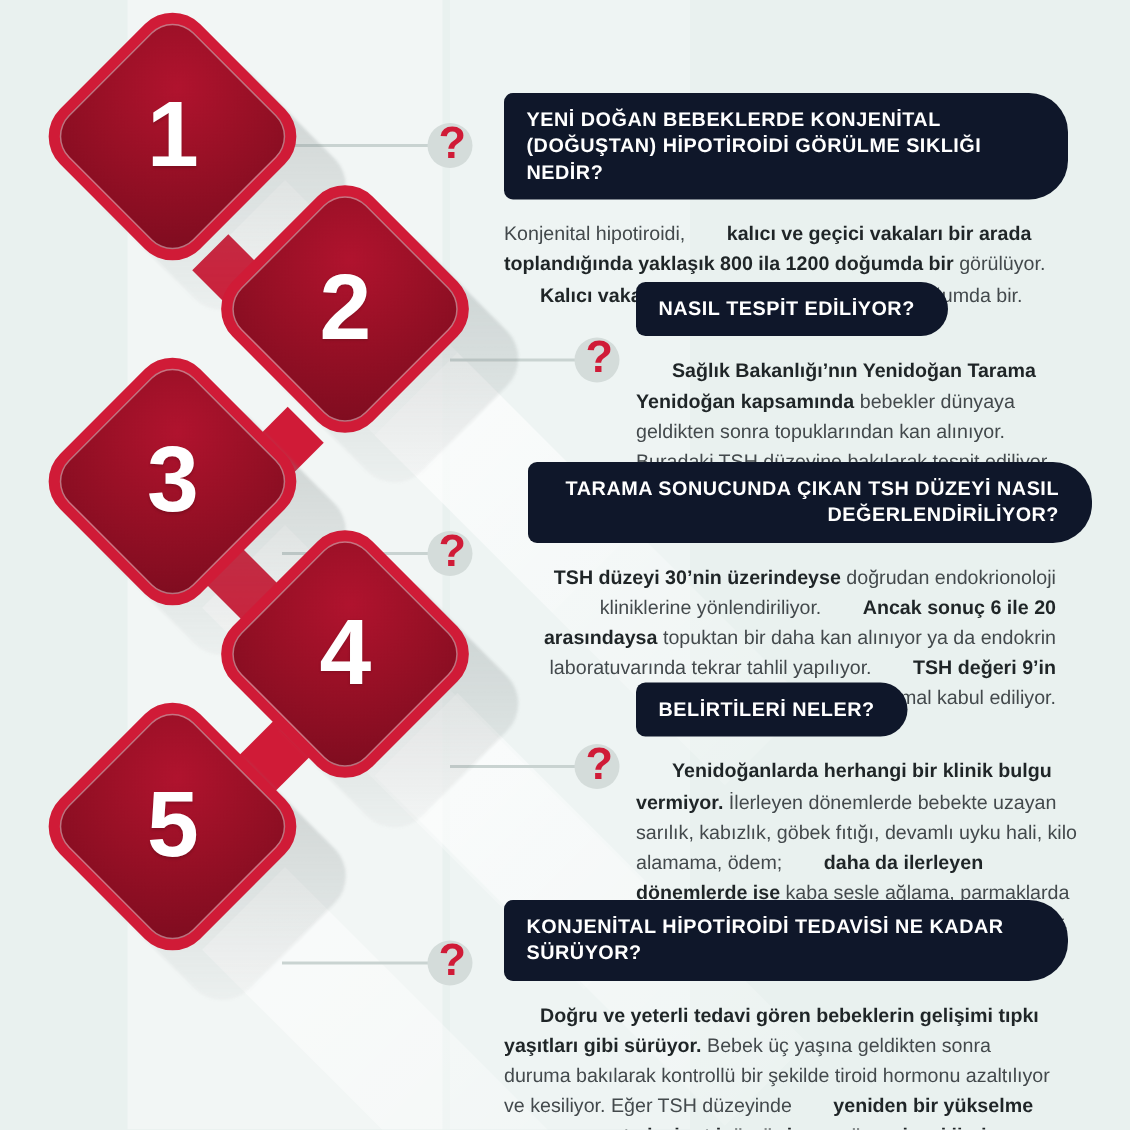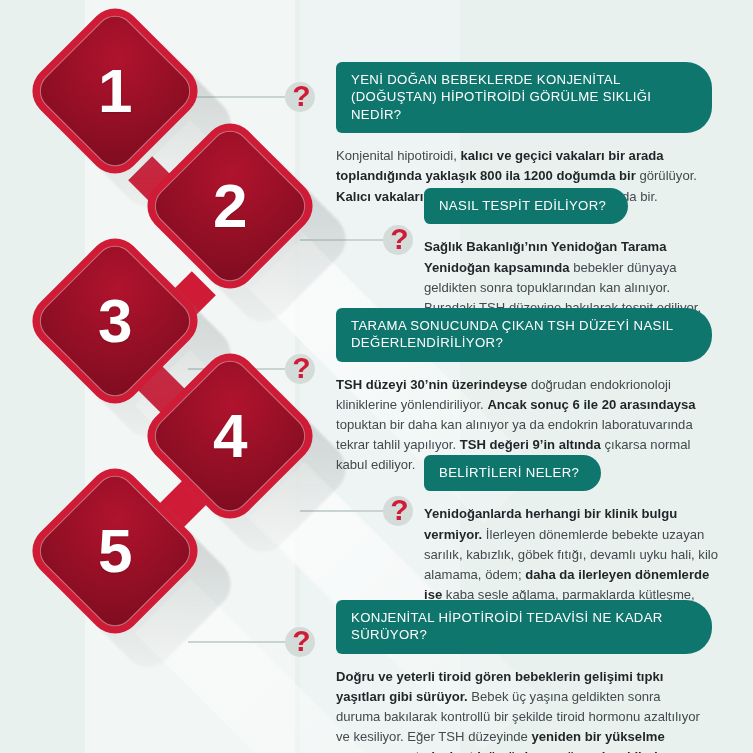--- a/index.html
+++ b/index.html
@@ -103,39 +103,39 @@
     line-height: 1;
     margin-left: 3px;
     margin-top: -2px;
   }
 
   
   .block { position: absolute; z-index: 4; }
 
   .banner {
     display: inline-block;
-    background: #0f766e;
+    background: #0f172a;
     color: #ffffff;
     font-size: 13.2px;
-    font-weight: 400;
+    font-weight: 700;
     letter-spacing: .35px;
     line-height: 1.32;
     padding: 9px 22px 10px 15px;
     border-radius: 7px 20px 20px 7px;
     text-transform: uppercase;
   }
   .banner.wide { border-radius: 6px 26px 26px 6px; }
 
   .body-text {
     margin-top: 13px;
     color: #43494c;
     font-size: 13.1px;
     line-height: 1.54;
   }
-  .body-text b { color: #1f2527; font-weight: 700; }
+  .body-text b { color: #1f2527; font-weight: 700; margin-left: 24px; }
 </style>
 </head>
 <body>
 
 <div class="bg-layer">
   <div class="vstripe" style="left:85px; width:210px;"></div>
   <div class="vstripe" style="left:300px; width:160px; background:rgba(255,255,255,.25);"></div>
   <div class="band" style="left:190px; top:120px; width:330px; height:78px;"></div>
   <div class="band" style="left:305px; top:235px; width:330px; height:78px;"></div>
   <div class="band" style="left:190px; top:350px; width:360px; height:78px;"></div>
@@ -218,26 +218,26 @@
 <div class="block" style="left:336px; top:62px; width:392px;">
   <div class="banner wide" style="max-width:376px;">YENİ DOĞAN BEBEKLERDE KONJENİTAL (DOĞUŞTAN) HİPOTİROİDİ GÖRÜLME SIKLIĞI NEDİR?</div>
   <div class="body-text" style="width:368px;">Konjenital hipotiroidi, <b>kalıcı ve geçici vakaları bir arada toplandığında yaklaşık 800 ila 1200 doğumda bir</b> görülüyor. <b>Kalıcı vakaların görülme oranı ise 3 bin</b> doğumda bir.</div>
 </div>
 
 <div class="block" style="left:424px; top:188px; width:306px;">
   <div class="banner">NASIL TESPİT EDİLİYOR?</div>
   <div class="body-text" style="width:296px;"><b>Sağlık Bakanlığı’nın Yenidoğan Tarama Yenidoğan kapsamında</b> bebekler dünyaya geldikten sonra topuklarından kan alınıyor. Buradaki TSH düzeyine bakılarak tespit ediliyor.</div>
 </div>
 
-<div class="block" style="left:336px; top:308px; width:392px;">
+<div class="block" style="left:336px; top:308px; width:392px;text-align:right;">
   <div class="banner wide" style="max-width:376px;">TARAMA SONUCUNDA ÇIKAN TSH DÜZEYİ NASIL DEĞERLENDİRİLİYOR?</div>
   <div class="body-text" style="width:368px;"><b>TSH düzeyi 30’nin üzerindeyse</b> doğrudan endokrionoloji kliniklerine yönlendiriliyor. <b>Ancak sonuç 6 ile 20 arasındaysa</b> topuktan bir daha kan alınıyor ya da endokrin laboratuvarında tekrar tahlil yapılıyor. <b>TSH değeri 9’in altında</b> çıkarsa normal kabul ediliyor.</div>
 </div>
 
 <div class="block" style="left:424px; top:455px; width:306px;">
   <div class="banner">BELİRTİLERİ NELER?</div>
   <div class="body-text" style="width:296px;"><b>Yenidoğanlarda herhangi bir klinik bulgu vermiyor.</b> İlerleyen dönemlerde bebekte uzayan sarılık, kabızlık, göbek fıtığı, devamlı uyku hali, kilo alamama, ödem; <b>daha da ilerleyen dönemlerde ise</b> kaba sesle ağlama, parmaklarda kütleşme, dilde büyüme gibi belirtilerle seyrediyor.</div>
 </div>
 
 <div class="block" style="left:336px; top:600px; width:392px;">
   <div class="banner wide" style="max-width:376px;">KONJENİTAL HİPOTİROİDİ TEDAVİSİ NE KADAR SÜRÜYOR?</div>
-  <div class="body-text" style="width:368px;"><b>Doğru ve yeterli tiroid gören bebeklerin gelişimi tıpkı yaşıtları gibi sürüyor.</b> Bebek üç yaşına geldikten sonra duruma bakılarak kontrollü bir şekilde tiroid hormonu azaltılıyor ve kesiliyor. Eğer TSH düzeyinde <b>yeniden bir yükselme yaşanıyorsa tedavi artık ömür boyu sürecek şeklinde planlanıyor.</b></div>
+  <div class="body-text" style="width:368px;"><b>Doğru ve yeterli tedavi gören bebeklerin gelişimi tıpkı yaşıtları gibi sürüyor.</b> Bebek üç yaşına geldikten sonra duruma bakılarak kontrollü bir şekilde tiroid hormonu azaltılıyor ve kesiliyor. Eğer TSH düzeyinde <b>yeniden bir yükselme yaşanıyorsa tedavi artık ömür boyu sürecek şeklinde planlanıyor.</b></div>
 </div>
 
 </body></html>

